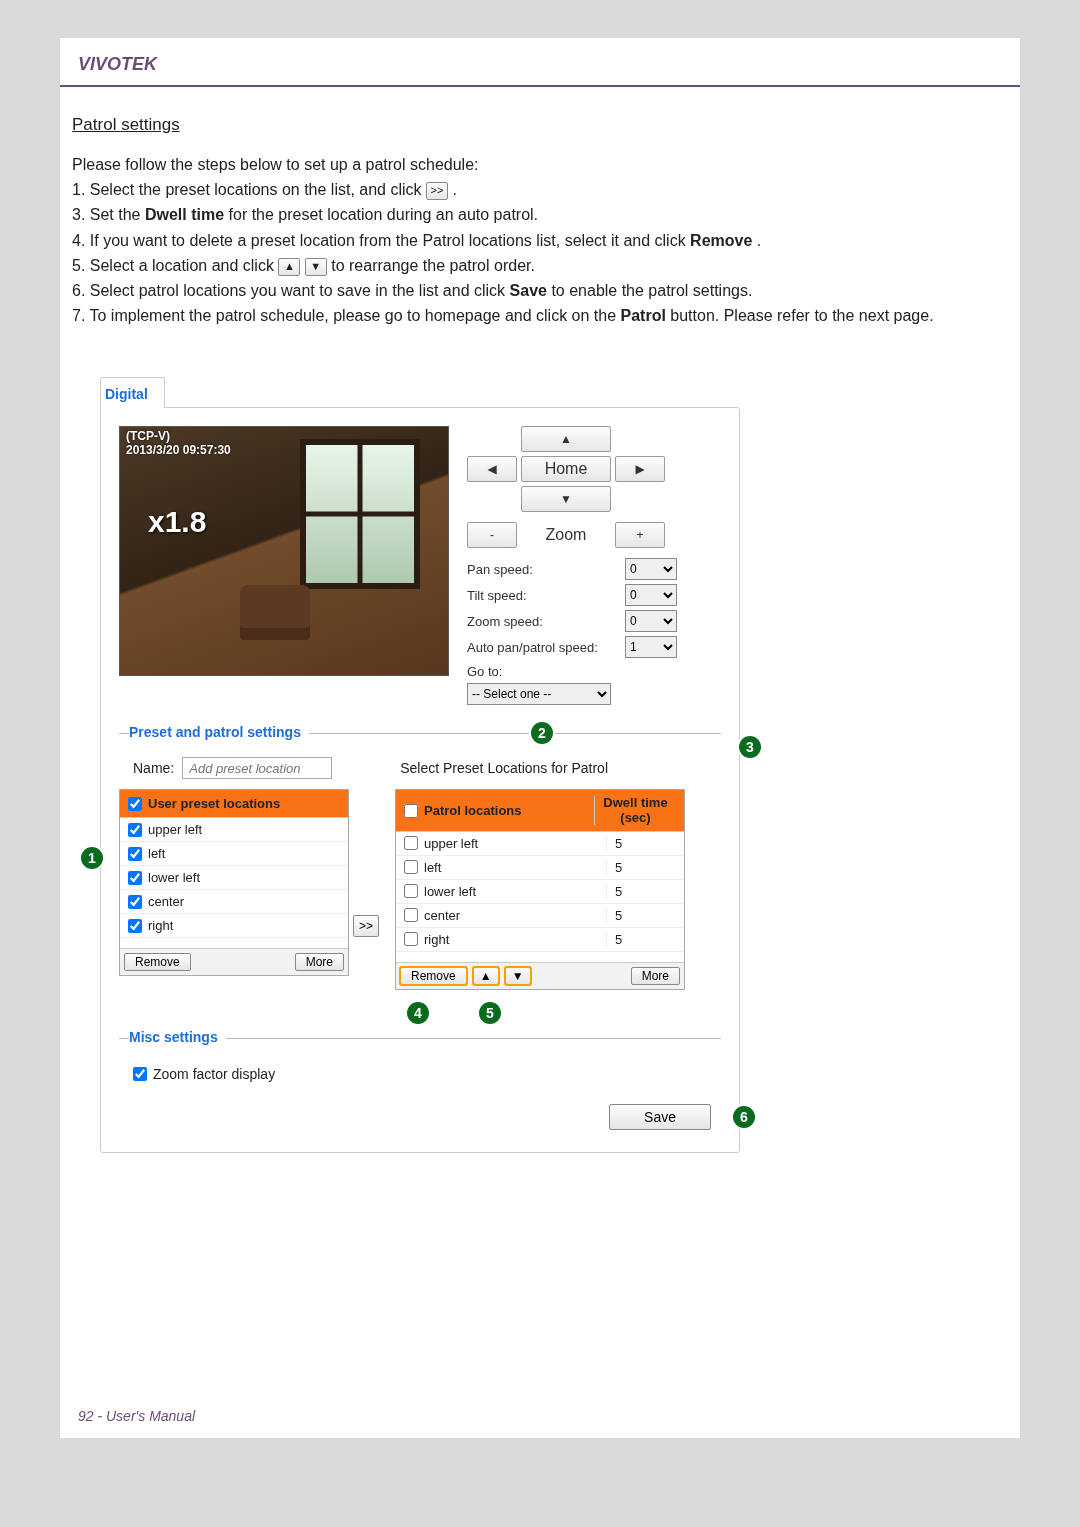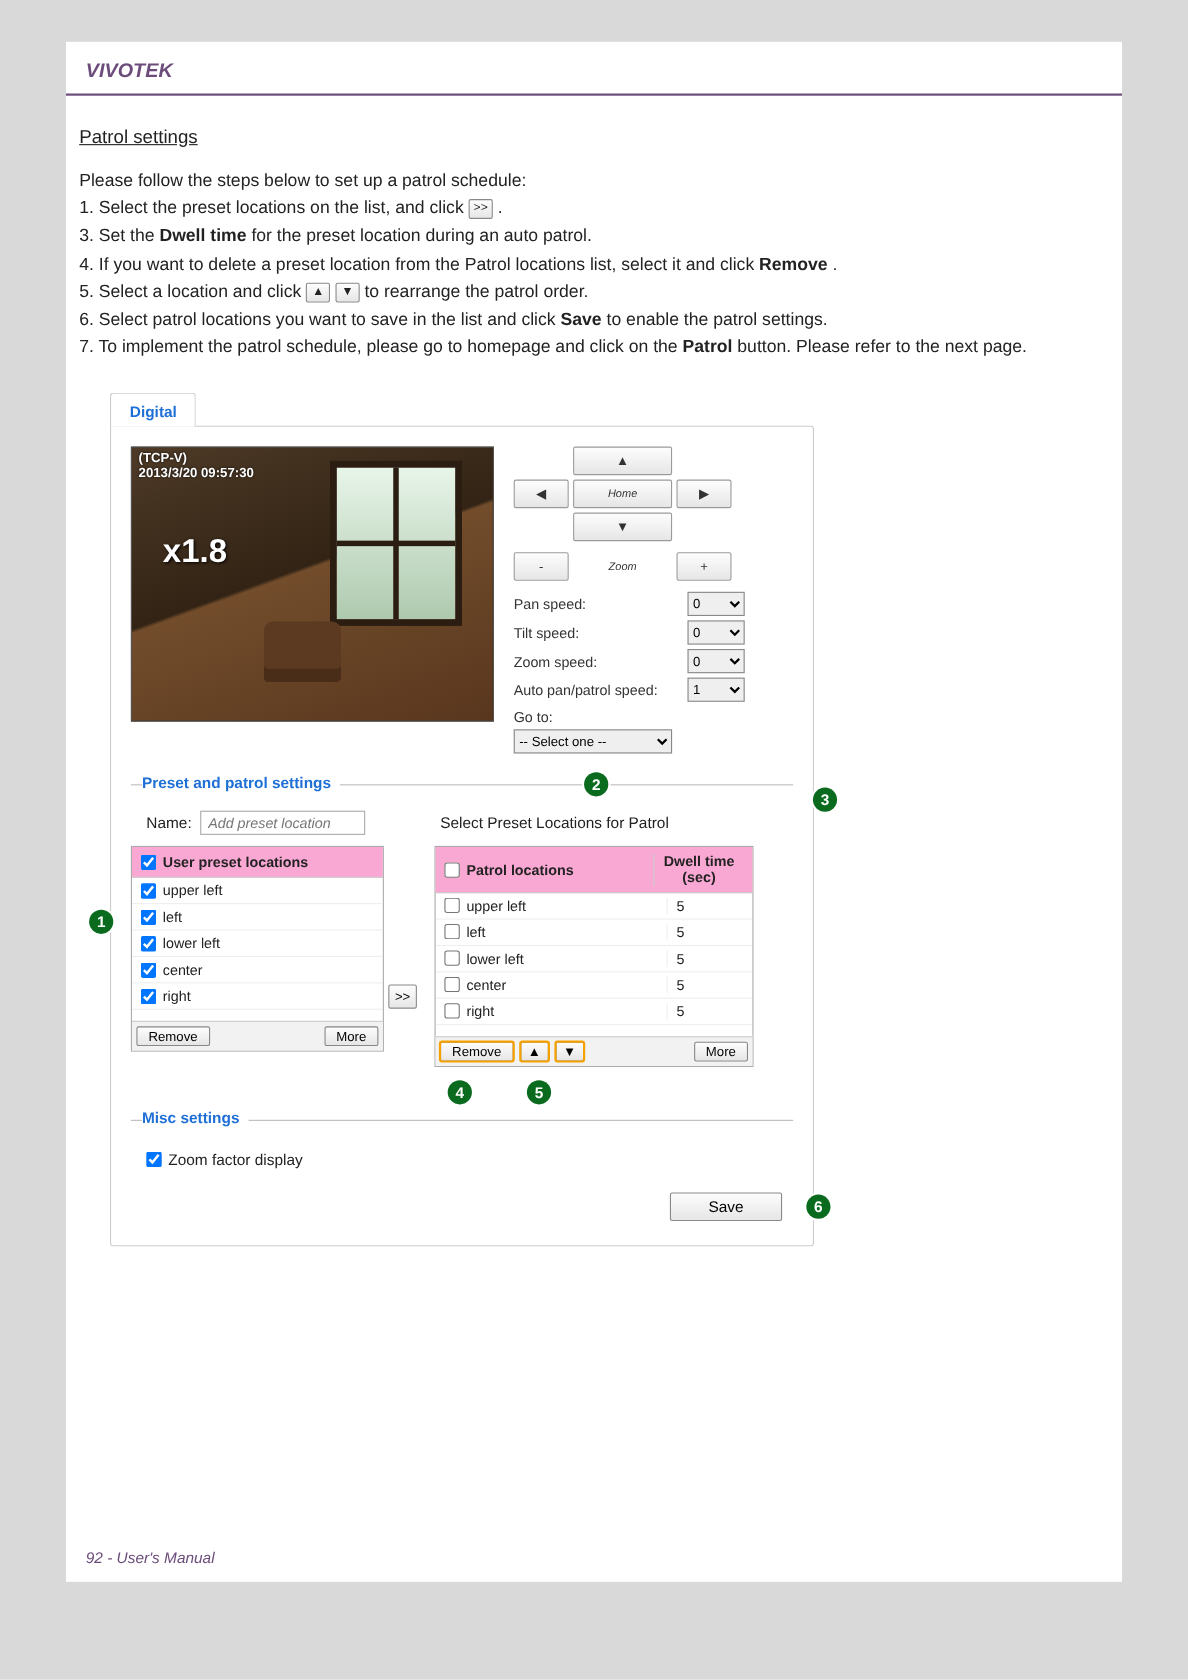--- a/index.html
+++ b/index.html
@@ -62,27 +62,28 @@
   .panel-wrap {
     position: relative;
     margin: 30px 0 0 40px;
     width: 640px;
   }
   .tab {
     display: inline-block;
     background: #fff;
     border: 1px solid #ccc;
     border-bottom: none;
-    padding: 8px 16px 6px 17px;
+    padding: 8px 16px 6px 4px;
     color: #1e6fd6;
     font-weight: bold;
     font-size: 14px;
     border-radius: 3px 3px 0 0;
     position: relative;
     z-index: 2;
+    margin-top: 20px;
   }
   .panel {
     border: 1px solid #ccc;
     background: #fff;
     padding: 18px 18px 22px 18px;
     position: relative;
     margin-top: -1px;
     border-radius: 0 3px 3px 3px;
   }
 
@@ -145,22 +146,21 @@
   .ptz-btn, .zoom-btn {
     border: 1px solid #9a9a9a;
     background: linear-gradient(#fdfdfd,#e6e6e6);
     display:flex; align-items:center; justify-content:center;
     font-size: 12px;
     border-radius: 2px;
     cursor: pointer;
   }
   .ptz-label {
     display:flex; align-items:center; justify-content:center;
-    font-size: 10px;
-    font-style: italic;
+    font-size: 16px;
   }
   .zoom-row {
     display:flex; gap:4px; margin-bottom:10px;
   }
   .zoom-row .ptz-label { width: 90px; }
   .zoom-row .zoom-btn { width: 50px; height:26px; }
 
   .speed-row {
     display:flex; align-items:center; justify-content: space-between;
     margin: 4px 0;
@@ -205,21 +205,21 @@
     position: relative;
     display: flex;
     align-items: flex-start;
   }
   .listbox {
     border: 1px solid #aaa;
   }
   .listbox.left { width: 230px; }
   .listbox.right { width: 290px; margin-left: 12px; }
   .list-header {
-    background: #f9a8d4;
+    background: #f97316;
     font-weight: bold;
     font-size: 13px;
     padding: 6px 8px;
     display:flex; align-items:center; gap:6px;
     border-bottom: 1px solid #ccc;
   }
   .right .list-header {
     display:flex;
   }
   .right .list-header .col-name { flex:1; display:flex; align-items:center; gap:6px;}

